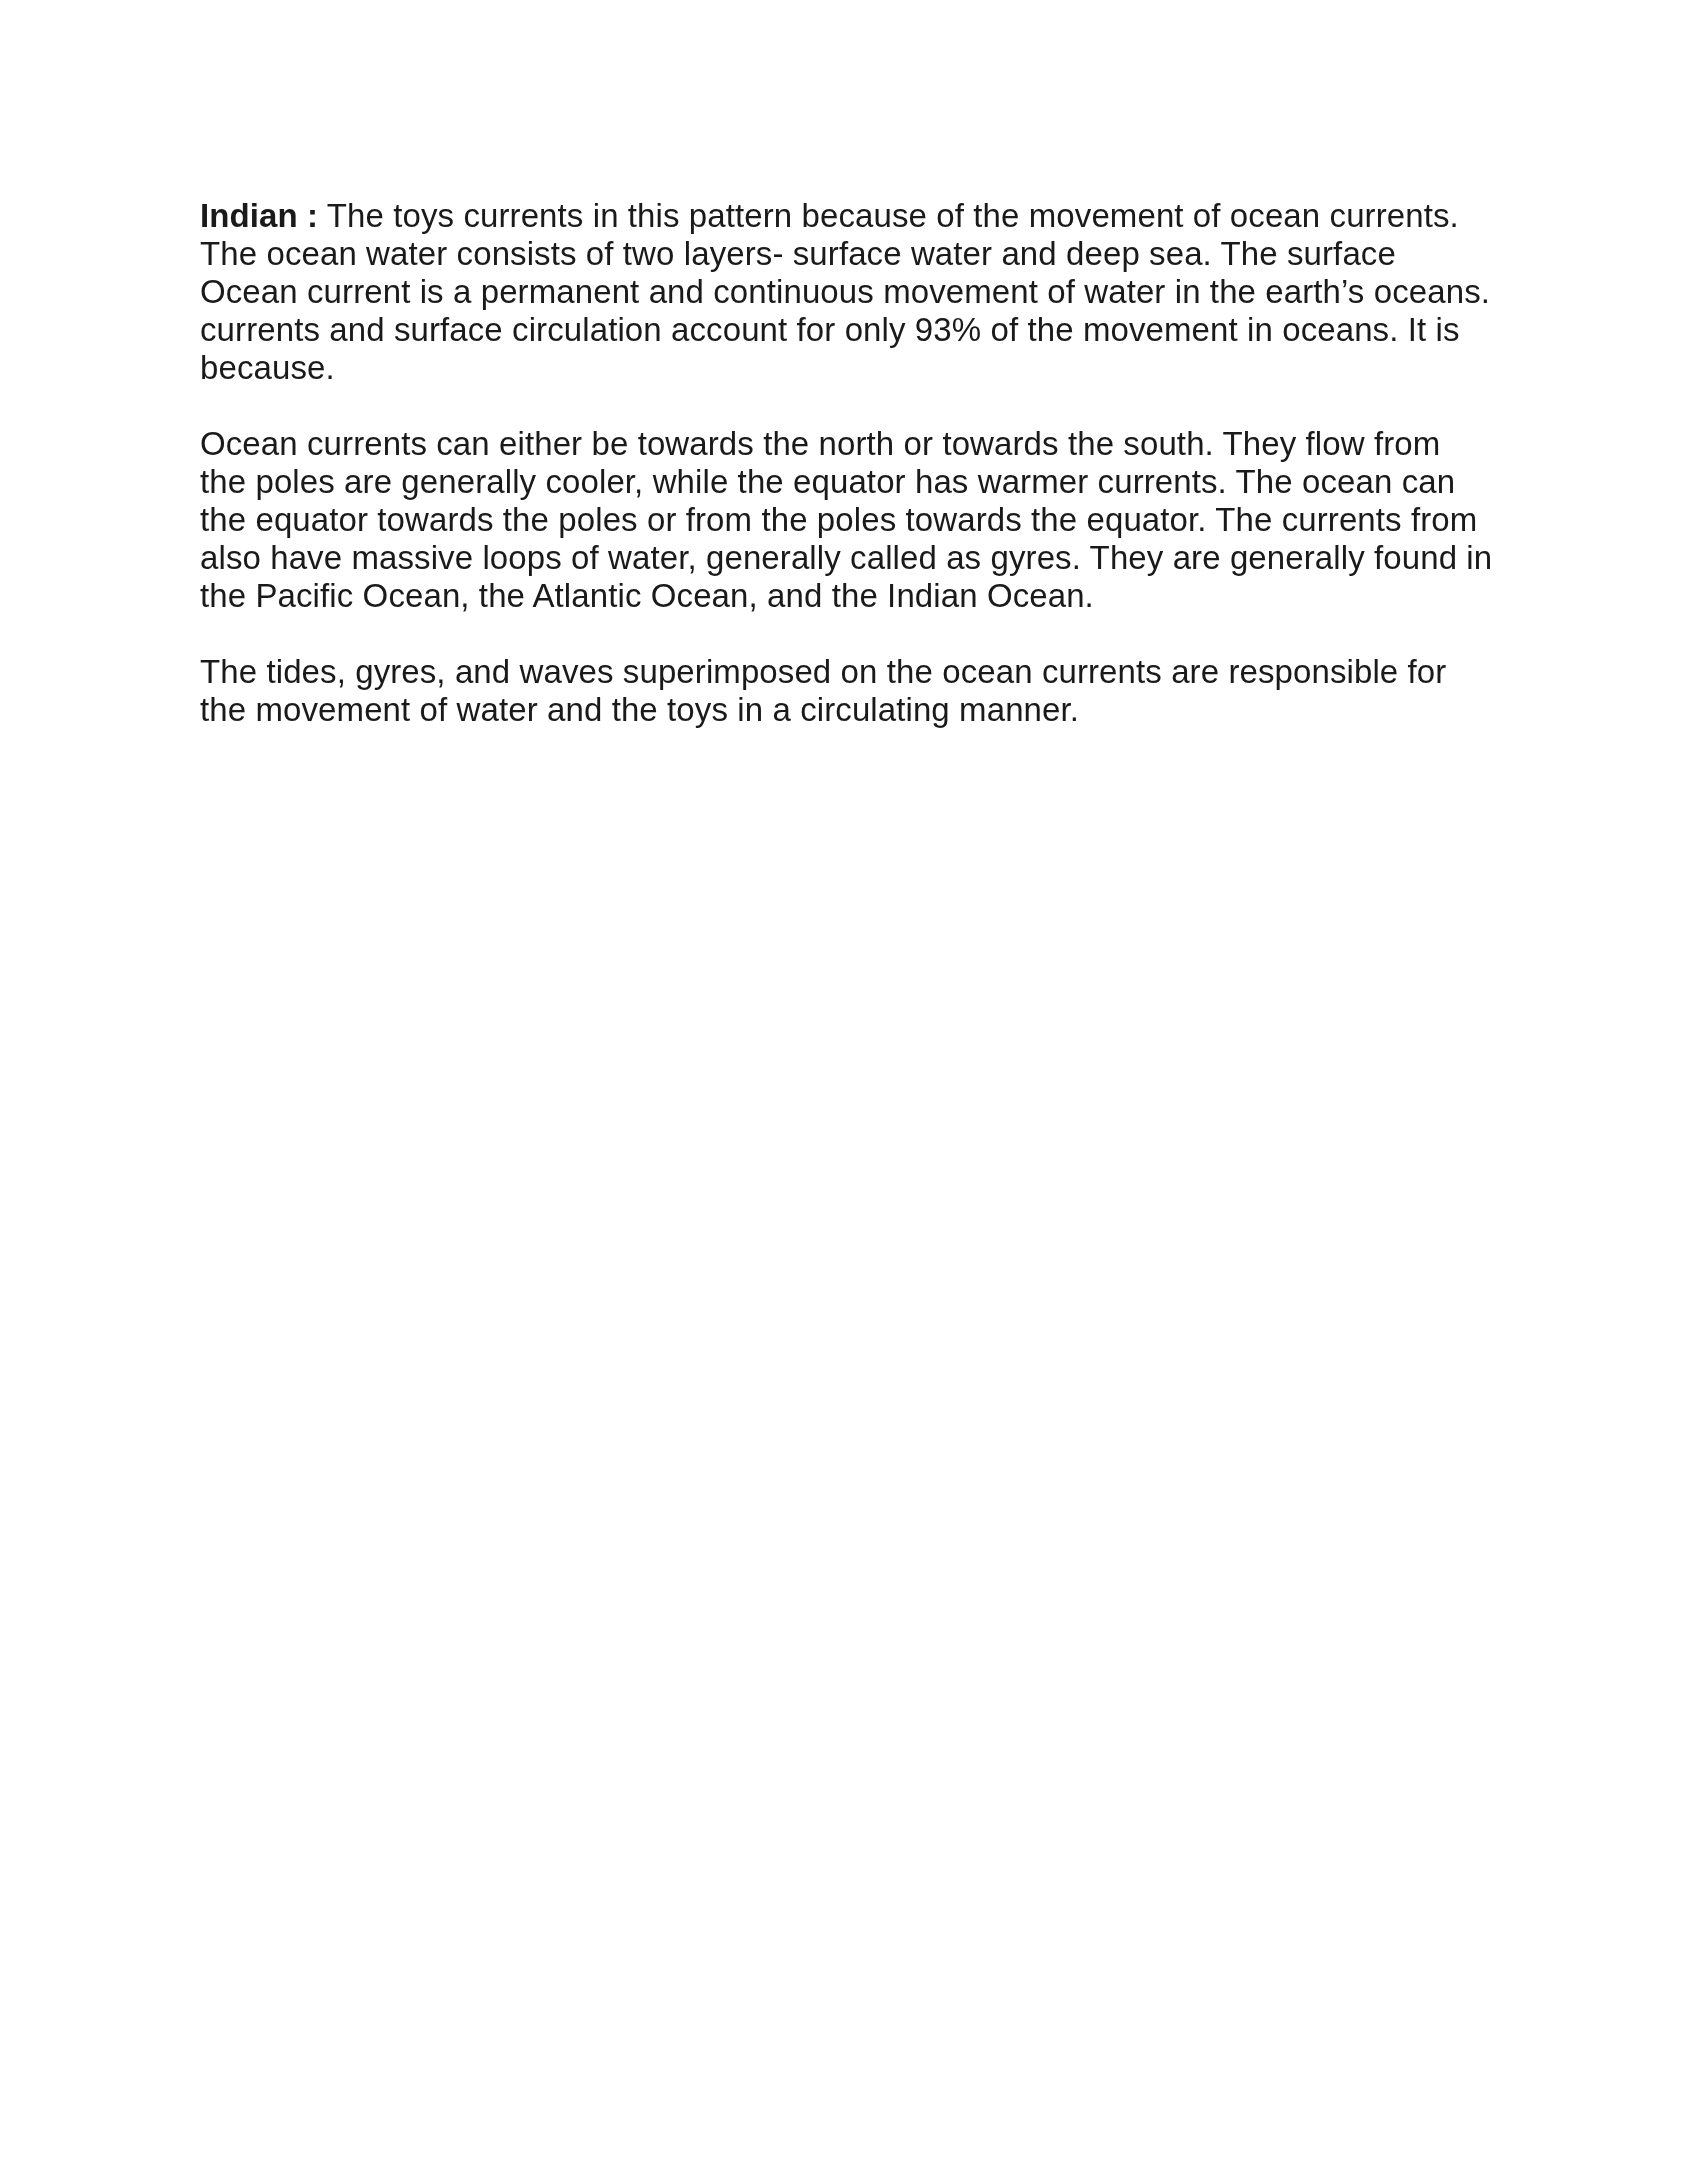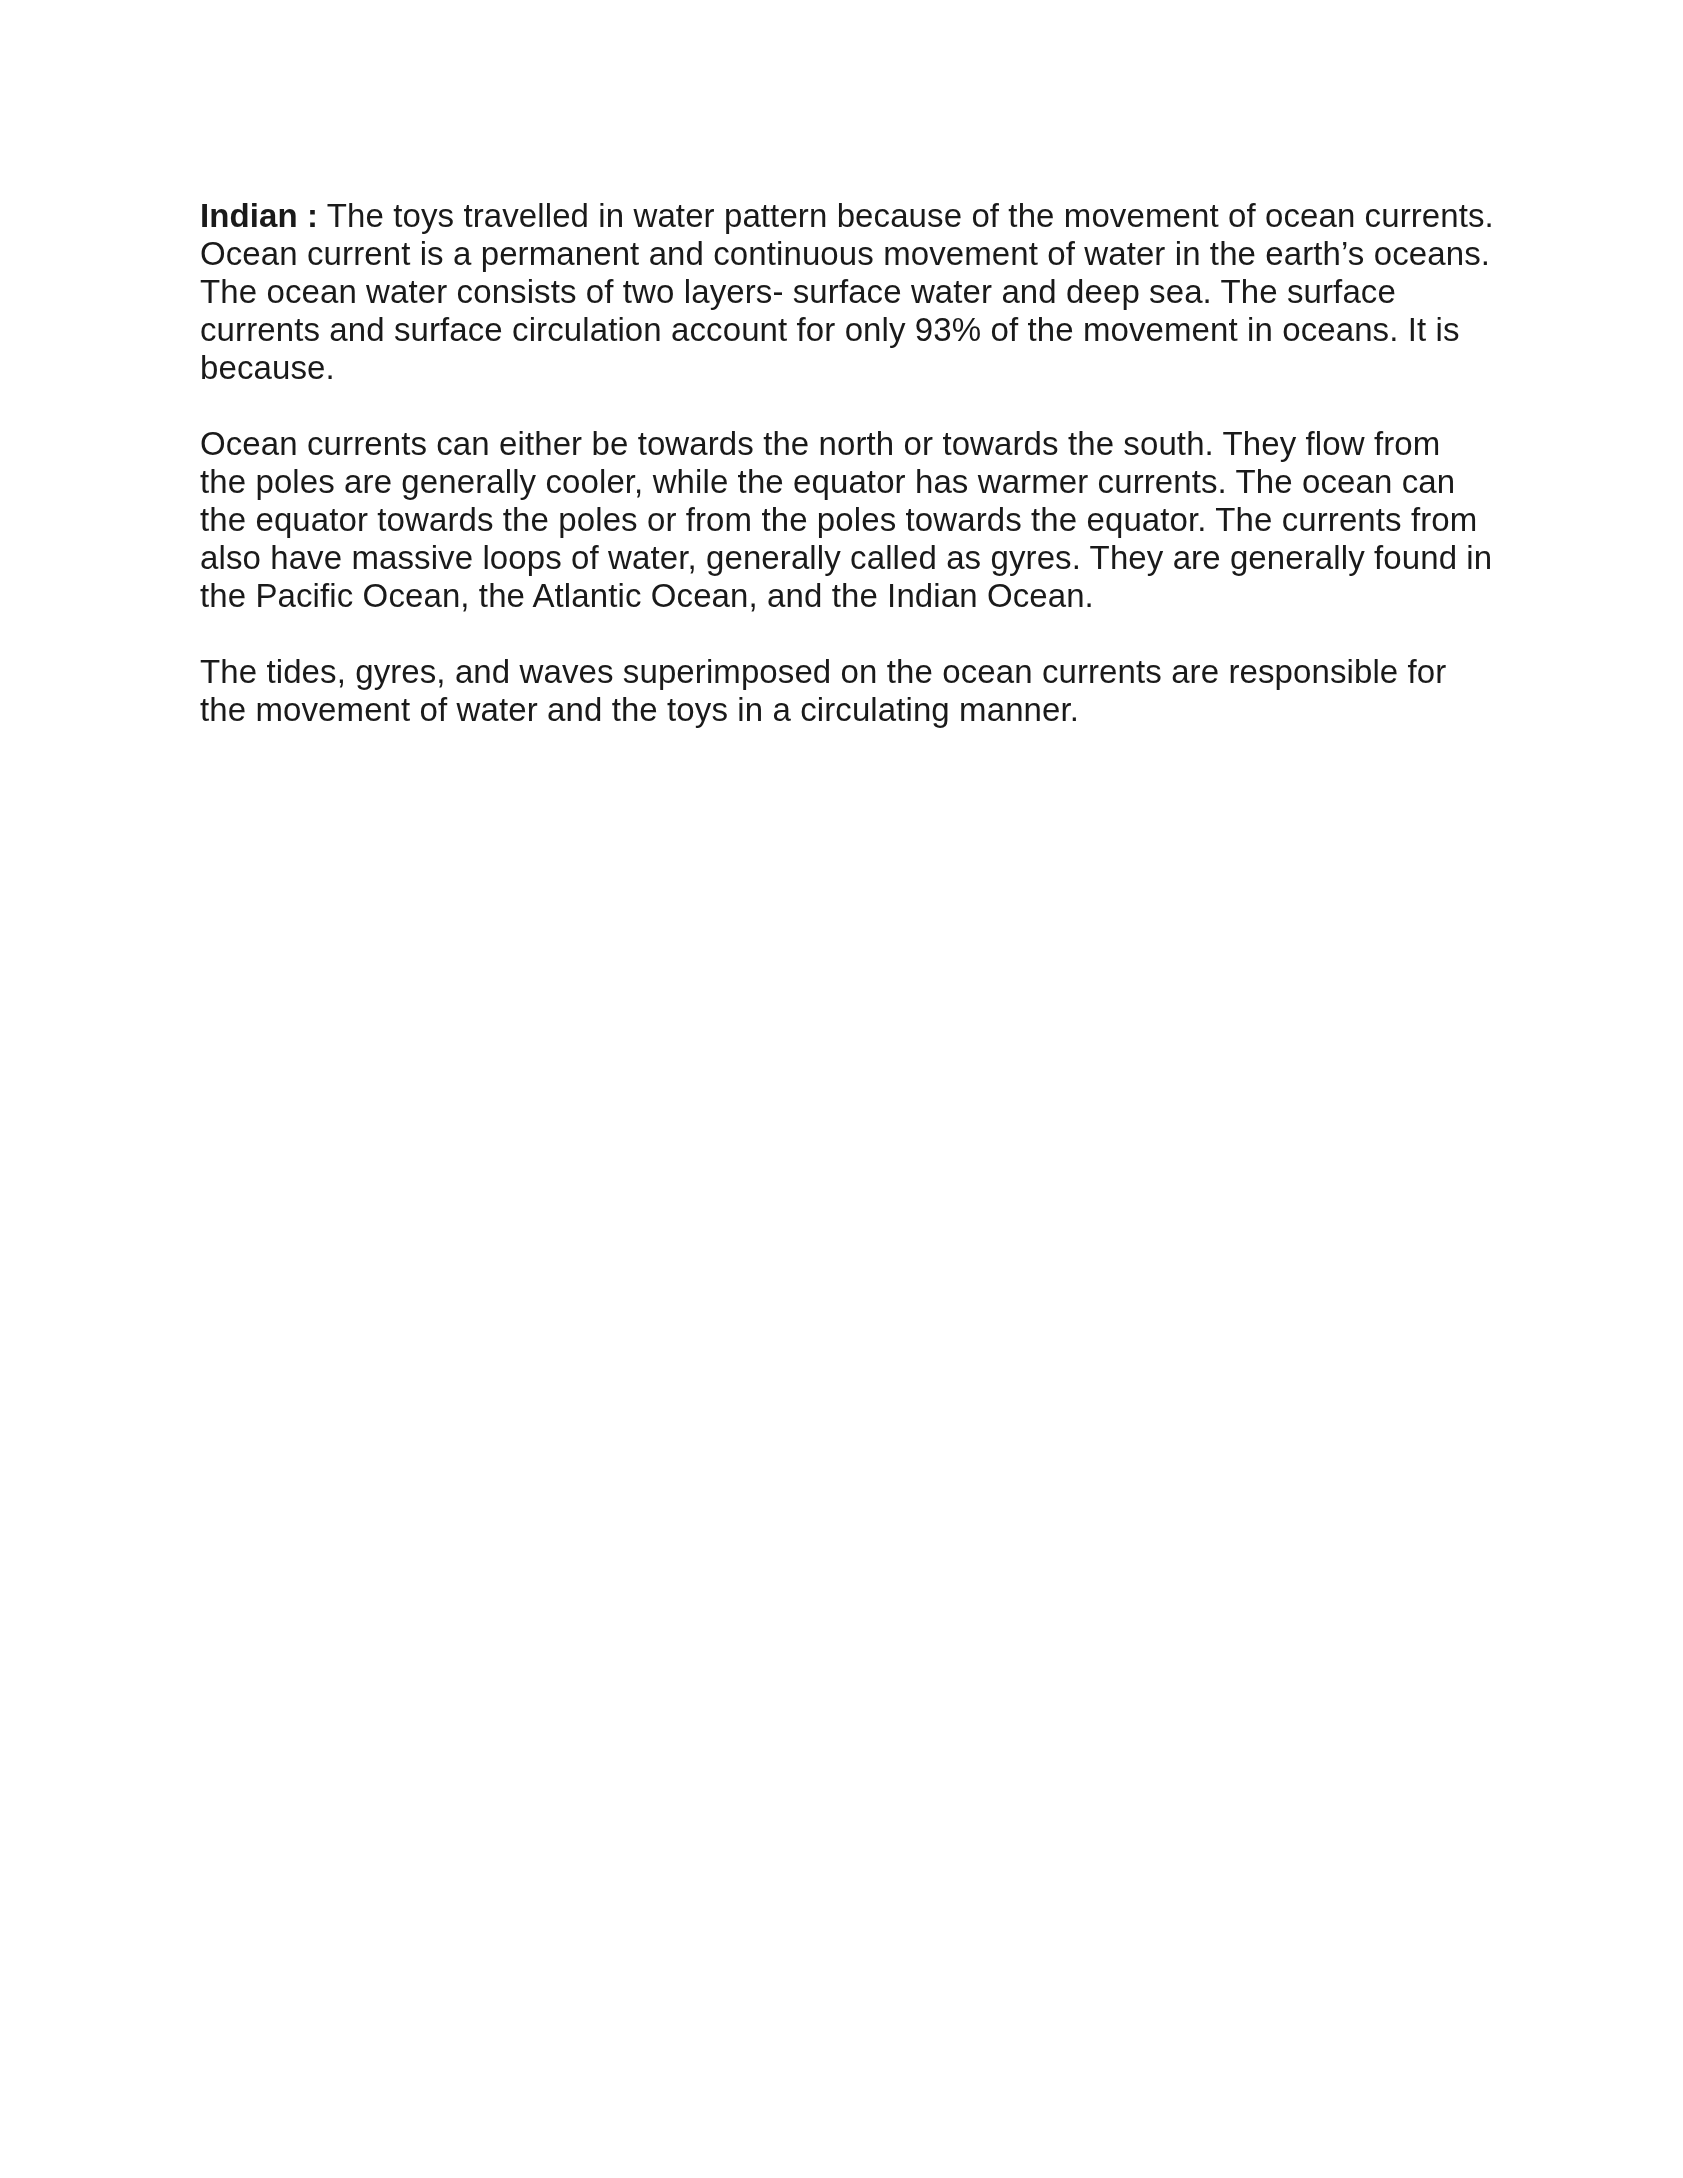--- a/index.html
+++ b/index.html
@@ -27,23 +27,23 @@
   .line { display: block; white-space: pre; }
   .bold { font-weight: bold; }
 </style>
 </head>
 <body>
 
 <div class="page">
   <div class="content">
 
     <p class="para">
-      <span class="line"><span class="bold">Indian :</span><span> The toys travelled in water pattern because of the movement of ocean currents.</span></span>
+      <span class="line"><span class="bold">Indian :</span><span> The toys currents in this pattern because of the movement of ocean currents.</span></span>
+      <span class="line">The ocean water consists of two layers- surface water and deep sea. The surface</span>
       <span class="line">Ocean current is a permanent and continuous movement of water in the earth’s oceans.</span>
-      <span class="line">The ocean water consists of two layers- surface water and deep sea. The surface</span>
       <span class="line">currents and surface circulation account for only 93% of the movement in oceans. It is</span>
       <span class="line">because.</span>
     </p>
 
     <p class="para">
       <span class="line">Ocean currents can either be towards the north or towards the south. They flow from</span>
       <span class="line">the poles are generally cooler, while the equator has warmer currents. The ocean can</span>
       <span class="line">the equator towards the poles or from the poles towards the equator. The currents from</span>
       <span class="line">also have massive loops of water, generally called as gyres. They are generally found in</span>
       <span class="line">the Pacific Ocean, the Atlantic Ocean, and the Indian Ocean.</span>

